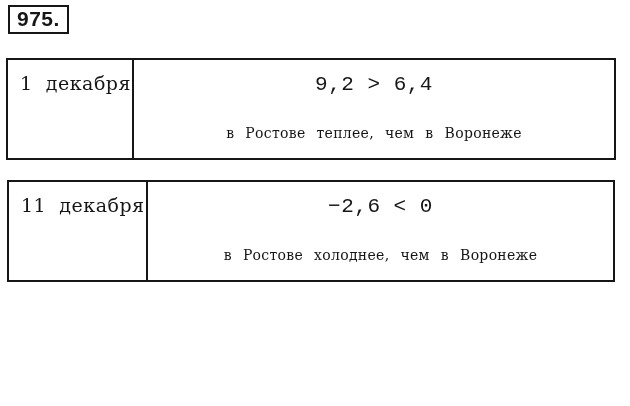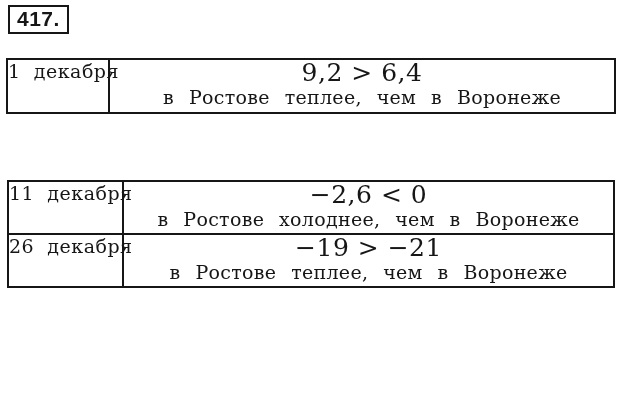--- a/index.html
+++ b/index.html
@@ -44,57 +44,59 @@
     border-collapse: collapse;
     table-layout: fixed;
     background: var(--paper);
   }
   table.t1 { left: 6px;  top: 58px;  width: 610px; }
   table.t2 { left: 7px;  top: 180px; width: 608px; }
 
   table.cmp-table td {
     border: 2px solid var(--ink);
     vertical-align: top;
-    padding: 0;
+    padding: 12px;
   }
   table.t1 td.date { width: 100px; }
   table.t2 td.date { width: 113px; }
   table.t1 tr { height: 54px; }
   table.t2 tr { height: 53px; }
 
   td.date {
     font-size: 19px;
     letter-spacing: 0.5px;
     word-spacing: 0.35em;
     padding: 3px 2px 0 4px;
     white-space: nowrap;
   }
   td.cmp {
     text-align: center;
     padding-top: 2px;
   }
   .ineq {
-    font-size: 25px;
+    font-size: 21px;
     letter-spacing: 0.5px;
     line-height: 25px;
+    font-family: Liberation Mono, monospace;
   }
   .concl {
-    font-size: 19px;
+    font-size: 14px;
     letter-spacing: 0.3px;
     word-spacing: 0.45em;
     line-height: 25px;
+    margin-top: 24px;
   }
 </style>
 </head>
 <body>
 
 <div class="page">
 
   <div class="problem-box">
-    <span>417.</span>
+    <span>975.</span>
   </div>
 
   <table class="cmp-table t1">
     <tbody>
       <tr>
         <td class="date">1 декабря</td>
         <td class="cmp">
           <div class="ineq">9,2 &gt; 6,4</div>
           <div class="concl">в Ростове теплее, чем в Воронеже</div>
         </td>
@@ -104,23 +106,16 @@
 
   <table class="cmp-table t2">
     <tbody>
       <tr>
         <td class="date">11 декабря</td>
         <td class="cmp">
           <div class="ineq">−2,6 &lt; 0</div>
           <div class="concl">в Ростове холоднее, чем в Воронеже</div>
         </td>
       </tr>
-      <tr>
-        <td class="date">26 декабря</td>
-        <td class="cmp">
-          <div class="ineq">−19 &gt; −21</div>
-          <div class="concl">в Ростове теплее, чем в Воронеже</div>
-        </td>
-      </tr>
     </tbody>
   </table>
 
 </div>
 
 </body></html>

